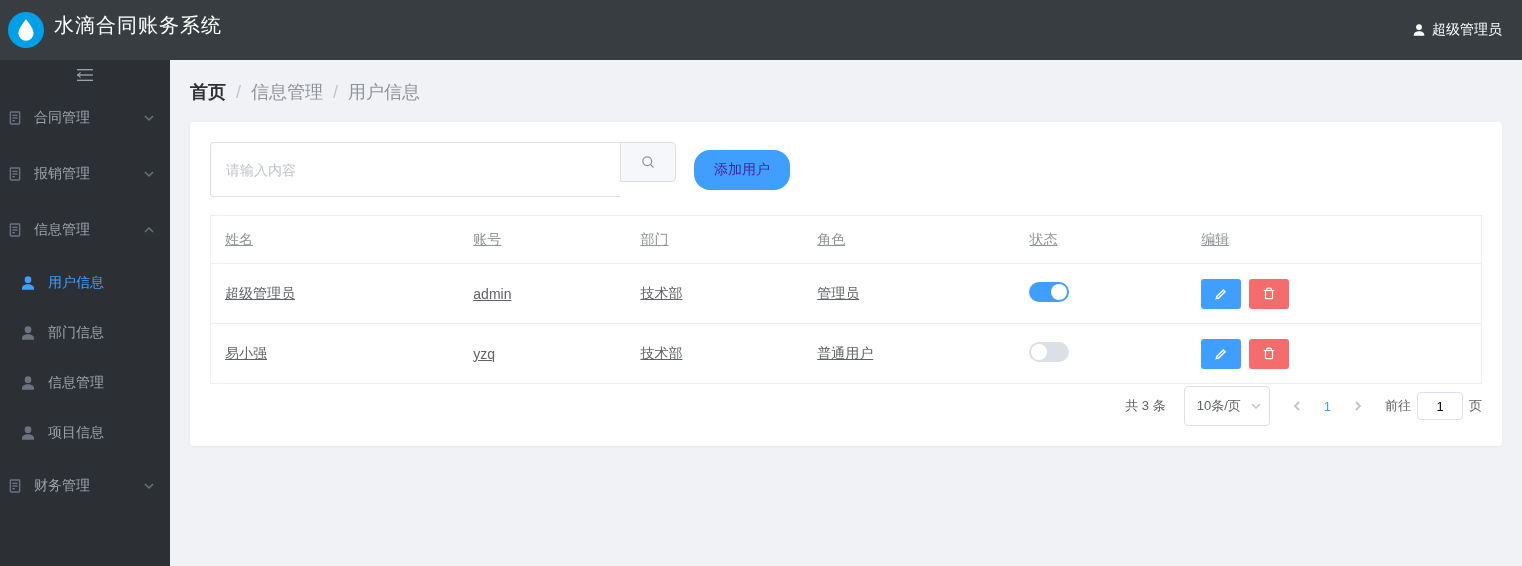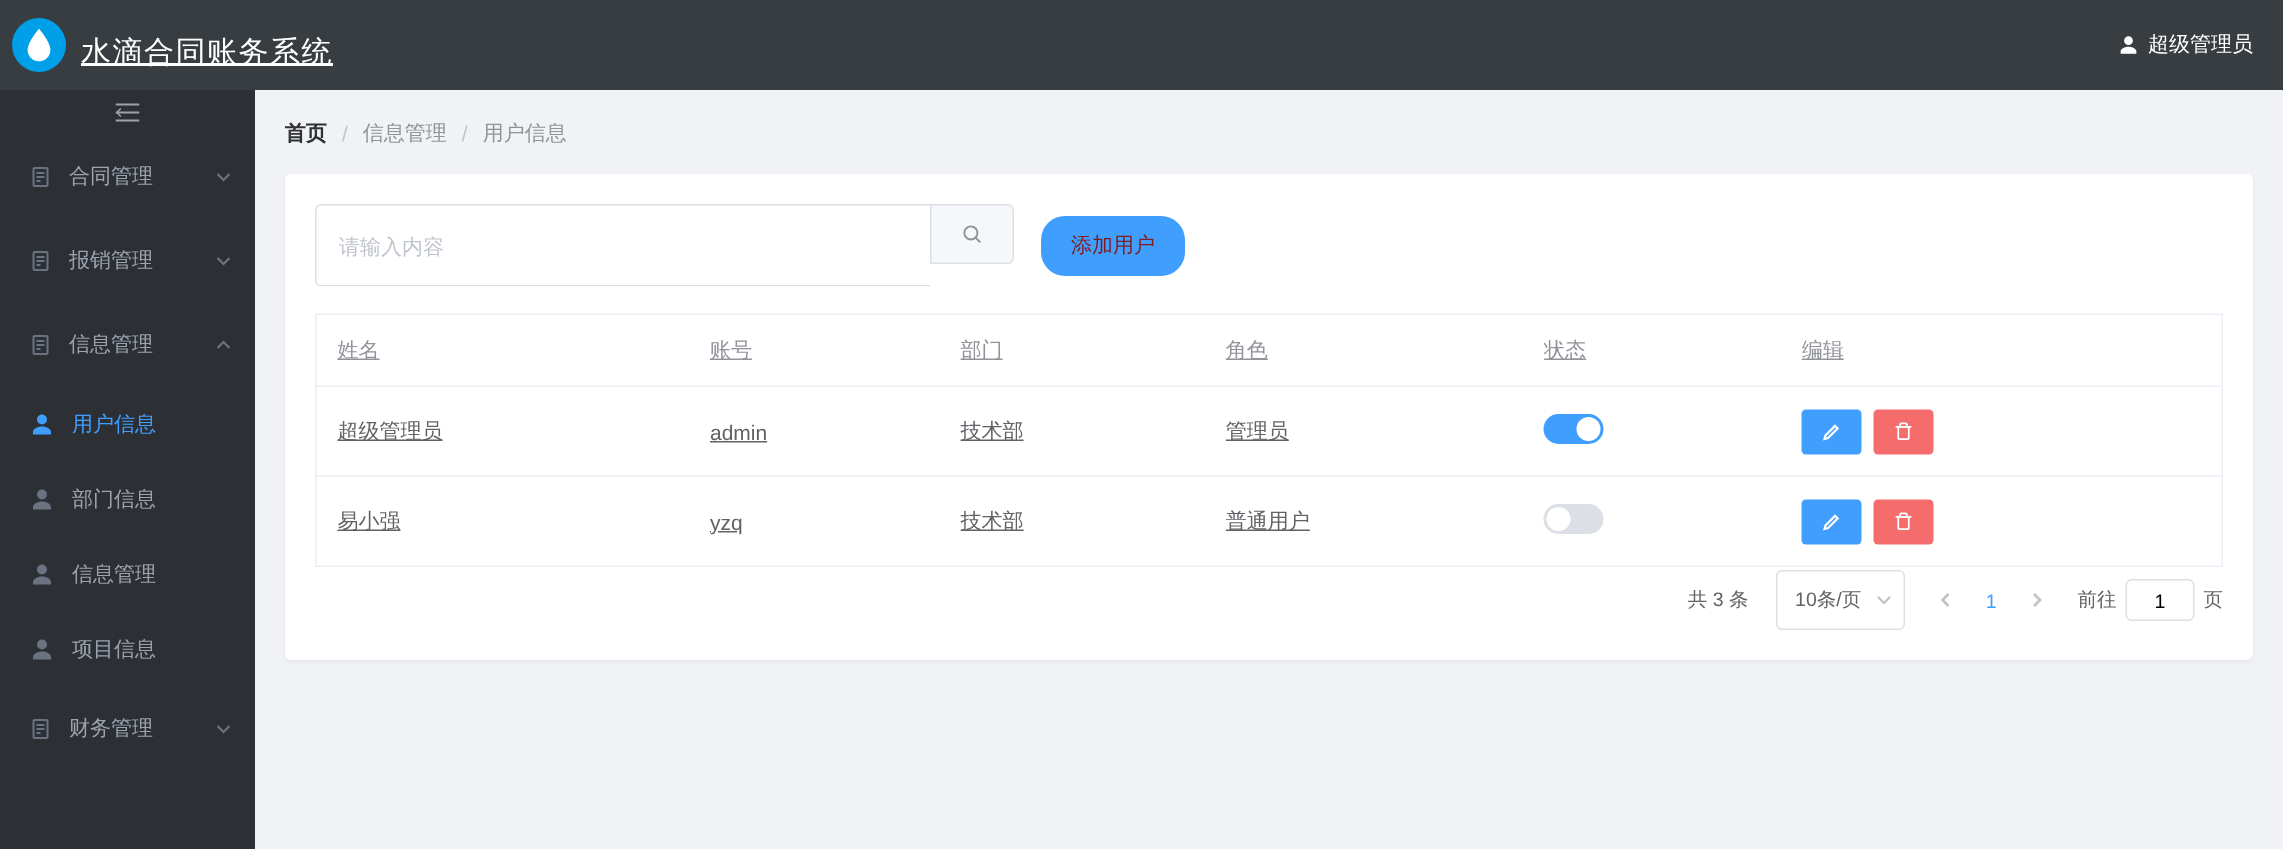--- a/index.html
+++ b/index.html
@@ -1,44 +1,44 @@
 <!DOCTYPE html>
 <html><head>
 <meta charset="utf-8">
 <style>
 * { margin: 0; padding: 0; box-sizing: border-box; }
 body { font-family: "Microsoft YaHei", "Helvetica Neue", Arial, sans-serif; font-size: 14px; color: #606266; background: #f0f2f5; }
 .header { height: 60px; background: #373d41; display: flex; align-items: center; justify-content: space-between; padding: 0 20px 0 8px; color: #fff; }
-.header-left { display: flex; align-items: flex-end; text-decoration: underline; }
+.header-left { display: flex; align-items: flex-start; }
 .logo { width: 36px; height: 36px; border-radius: 50%; background: #00a0e9; display: flex; align-items: center; justify-content: center; margin-right: 10px; position: relative; }
 .logo svg { width: 26px; height: 26px; }
 .app-title { font-size: 20px; color: #fff; letter-spacing: 1px; }
 .header-right { display: flex; align-items: center; color: #fff; cursor: pointer; }
 .header-right svg { margin-right: 6px; }
 .body { display: flex; min-height: calc(100vh - 60px); }
 .sidebar { width: 170px; background: #2c3034; color: #fff; padding-top: 0; }
 .collapse-btn { height: 30px; display: flex; align-items: center; justify-content: center; cursor: pointer; }
-.menu-item { height: 56px; display: flex; align-items: center; padding: 0 18px; color: #9ca3af; cursor: pointer; font-size: 14px; position: relative; }
+.menu-item { height: 56px; display: flex; align-items: center; padding: 0 6px; color: #9ca3af; cursor: pointer; font-size: 14px; position: relative; }
 .menu-item .icon { width: 18px; margin-right: 10px; display: inline-flex; align-items: center; justify-content: center; }
 .menu-item .chev { position: absolute; right: 16px; }
 .submenu-item { height: 50px; display: flex; align-items: center; padding-left: 20px; color: #9ca3af; cursor: pointer; font-size: 14px; }
 .submenu-item .icon { width: 18px; margin-right: 10px; display: inline-flex; }
 .submenu-item.active { color: #409eff; }
 .main { flex: 1; padding: 20px; }
-.breadcrumb { display: flex; align-items: center; font-size: 14px; margin-bottom: 18px; text-align: right; }
+.breadcrumb { display: flex; align-items: center; font-size: 18px; margin-bottom: 18px; text-align: right; }
 .breadcrumb .home { color: #303133; font-weight: 600; }
 .breadcrumb .sep { margin: 0 10px; color: #c0c4cc; }
 .breadcrumb .crumb { color: #909399; }
 .card { background: #fff; border-radius: 4px; padding: 20px; box-shadow: 0 1px 3px rgba(0,0,0,0.05); }
 .toolbar { display: flex; align-items: center; margin-bottom: 18px; }
 .search-wrap { display: flex; margin-right: 18px; }
 .search-input { width: 410px; height: 55px; border: 1px solid #dcdfe6; border-right: none; border-radius: 4px 0 0 4px; padding: 0 15px; font-size: 14px; color: #606266; outline: none; }
 .search-input::placeholder { color: #c0c4cc; }
 .search-btn { width: 56px; height: 40px; border: 1px solid #dcdfe6; border-radius: 0 4px 4px 0; background: #f5f7fa; display: flex; align-items: center; justify-content: center; cursor: pointer; }
-.add-btn { height: 40px; padding: 0 20px; background: #409eff; color: #7f1d1d; border: none; border-radius: 16px; font-size: 14px; cursor: pointer; }
+.add-btn { height: 40px; padding: 0 20px; background: #409eff; color: #4c1d95; border: none; border-radius: 16px; font-size: 14px; cursor: pointer; }
 table { width: 100%; border-collapse: collapse; }
 th, td { text-align: left; padding: 0 14px; border-bottom: 1px solid #ebeef5; text-decoration: underline; }
 th { height: 48px; background: #fff; color: #909399; font-weight: 500; border-top: 1px solid #ebeef5; }
 td { height: 60px; color: #606266; }
 th:first-child, td:first-child { border-left: 1px solid #ebeef5; }
 th:last-child, td:last-child { border-right: 1px solid #ebeef5; }
 .switch { width: 40px; height: 20px; border-radius: 10px; position: relative; cursor: pointer; display: inline-block; }
 .switch.on { background: #409eff; }
 .switch.off { background: #dcdfe6; }
 .switch .knob { width: 16px; height: 16px; background: #fff; border-radius: 50%; position: absolute; top: 2px; transition: left 0.2s; }

